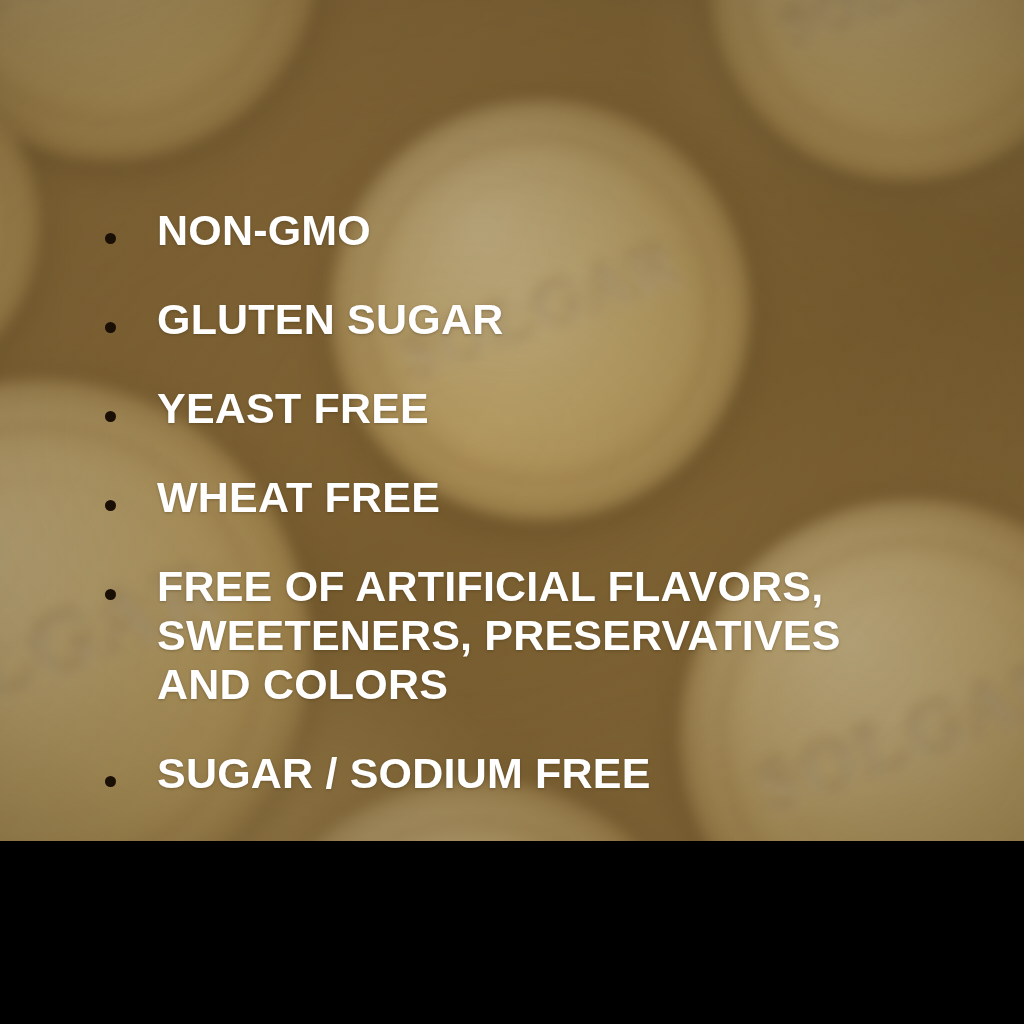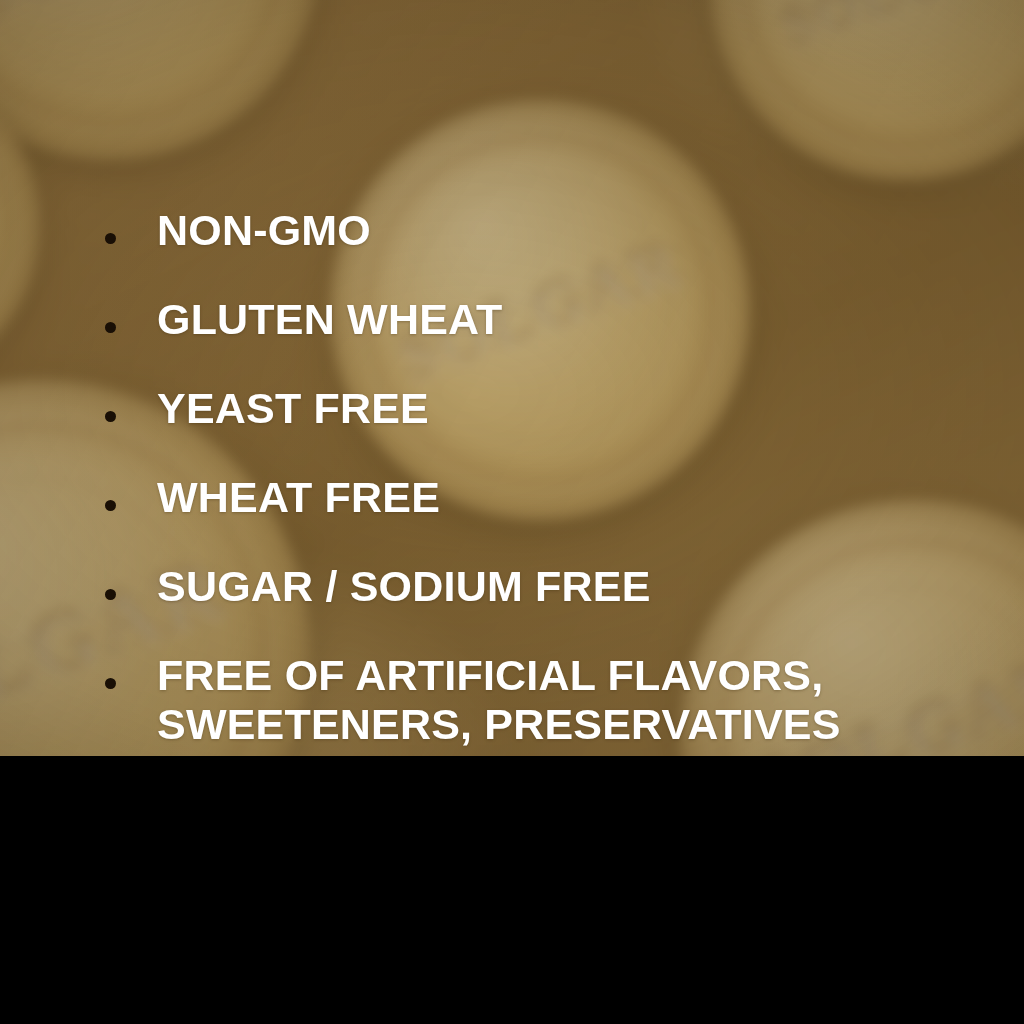--- a/index.html
+++ b/index.html
@@ -3,21 +3,21 @@
 <meta charset="utf-8">
 <style>
   html, body {
     margin: 0;
     padding: 0;
     background: #000;
   }
   #stage {
     position: relative;
     width: 1024px;
-    height: 756px;
+    height: 841px;
     overflow: hidden;
     font-family: "Liberation Sans", sans-serif;
     background: #8c6f42;
   }
 
   
   .bg-base {
     position: absolute;
     inset: 0;
     background:
@@ -215,35 +215,35 @@
   <div class="bg-scrim"></div>
   <div class="bg-vignette"></div>
 
   <ul id="benefits" style="list-style:none;margin:0;padding:0">
     <li class="benefit">
       <span class="bullet"></span>
       <span class="benefit-label">NON-GMO</span>
     </li>
     <li class="benefit">
       <span class="bullet"></span>
-      <span class="benefit-label">GLUTEN WHEAT</span>
+      <span class="benefit-label">GLUTEN SUGAR</span>
     </li>
     <li class="benefit">
       <span class="bullet"></span>
       <span class="benefit-label">YEAST FREE</span>
     </li>
     <li class="benefit">
       <span class="bullet"></span>
       <span class="benefit-label">WHEAT FREE</span>
-    </li>
-    <li class="benefit">
-      <span class="bullet"></span>
-      <span class="benefit-label">SUGAR / SODIUM FREE</span>
     </li>
     <li class="benefit">
       <span class="bullet"></span>
       <span class="benefit-label">FREE OF ARTIFICIAL FLAVORS,
 SWEETENERS, PRESERVATIVES
 AND COLORS</span>
     </li>
+    <li class="benefit">
+      <span class="bullet"></span>
+      <span class="benefit-label">SUGAR / SODIUM FREE</span>
+    </li>
   </ul>
 
 </div>
 
 </body></html>

